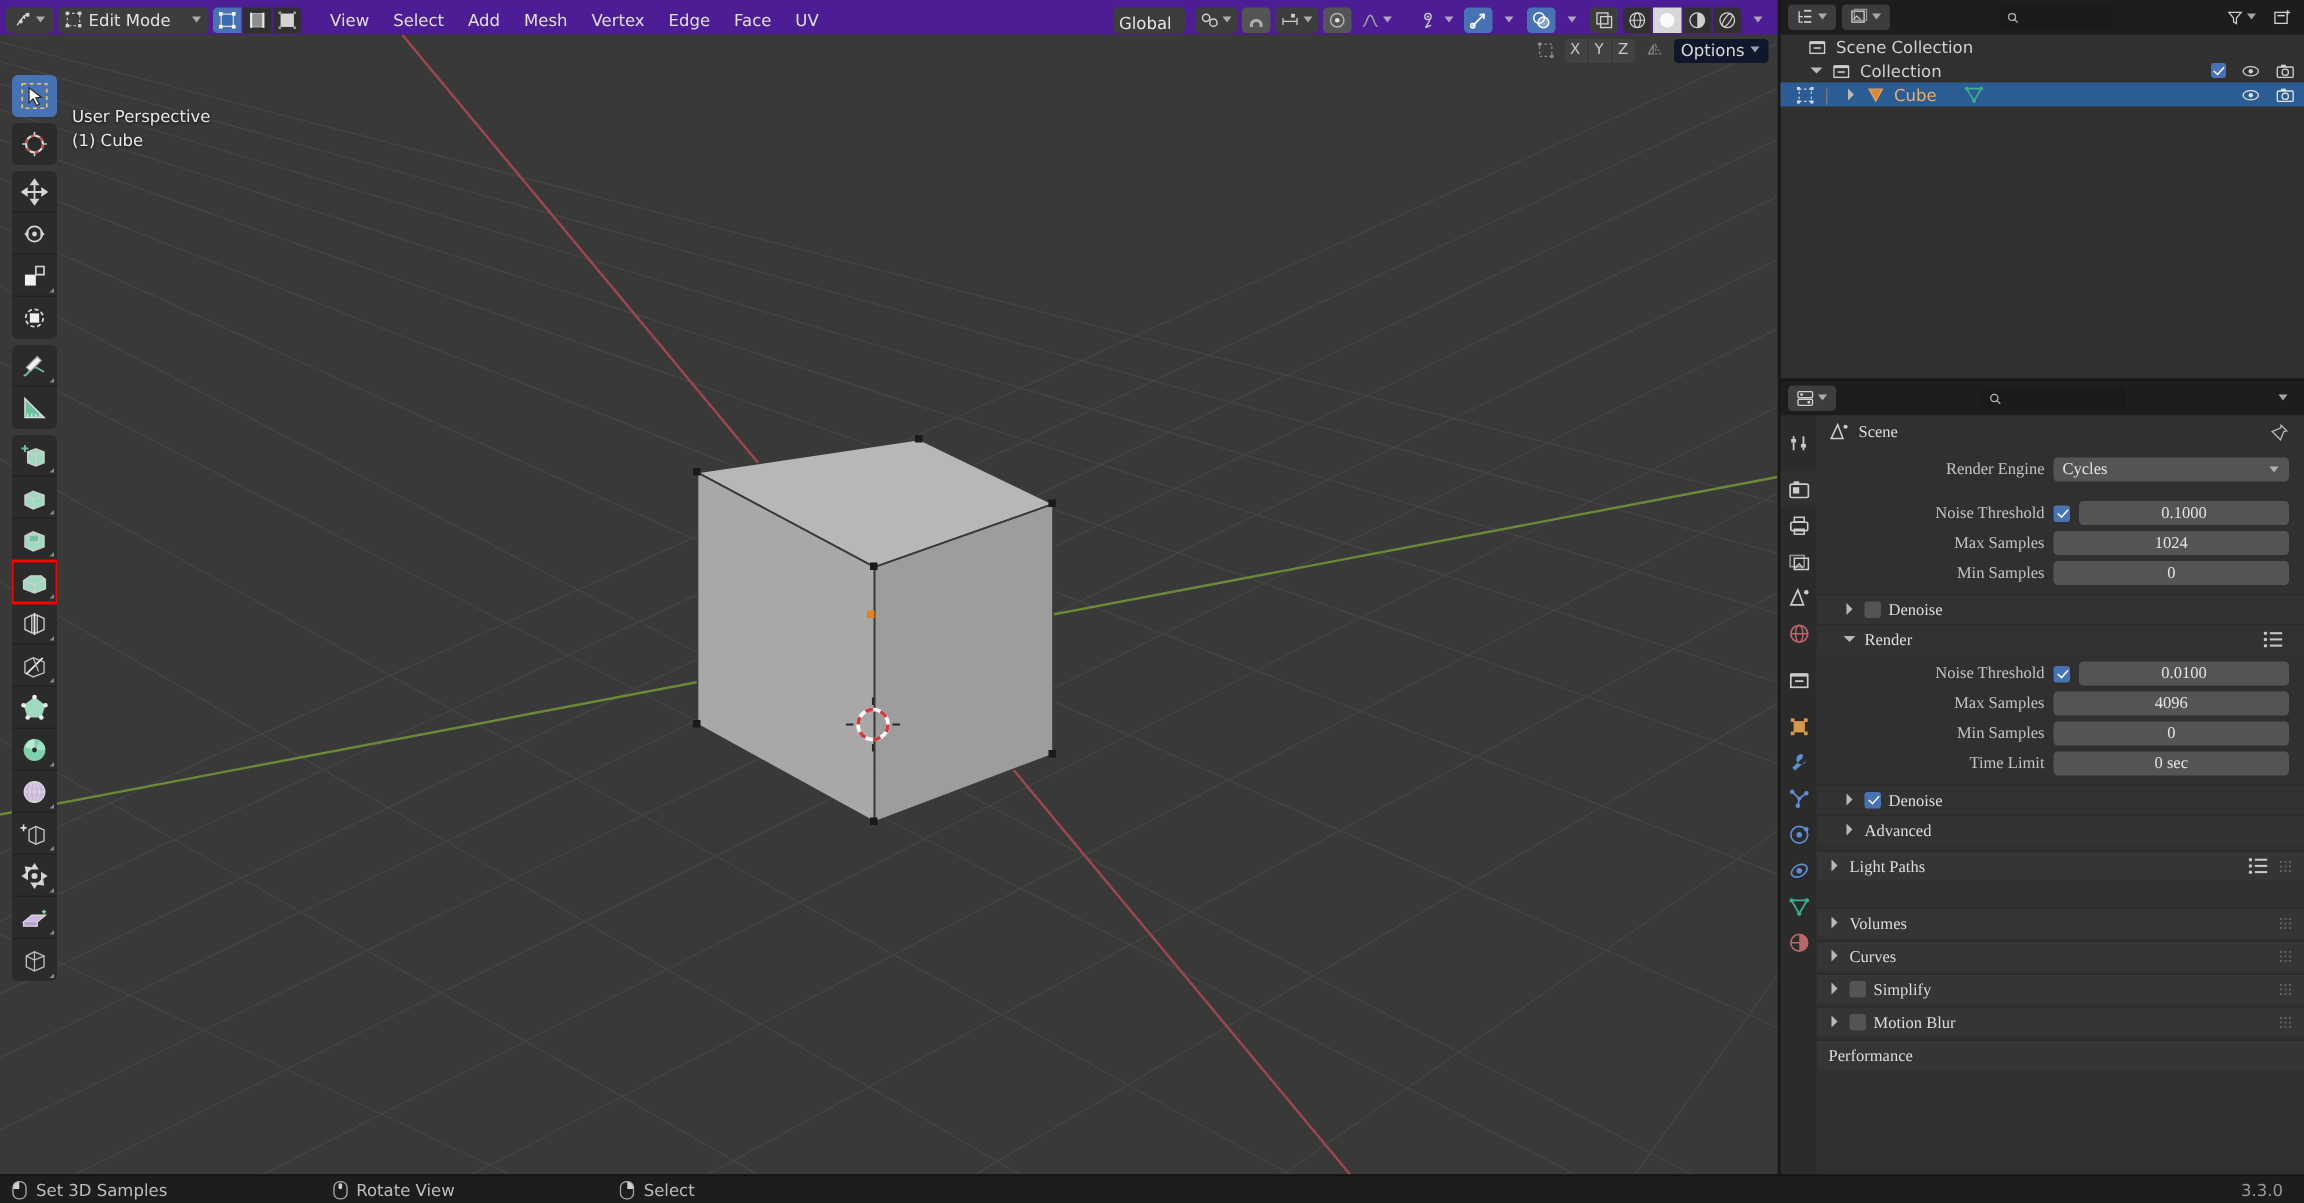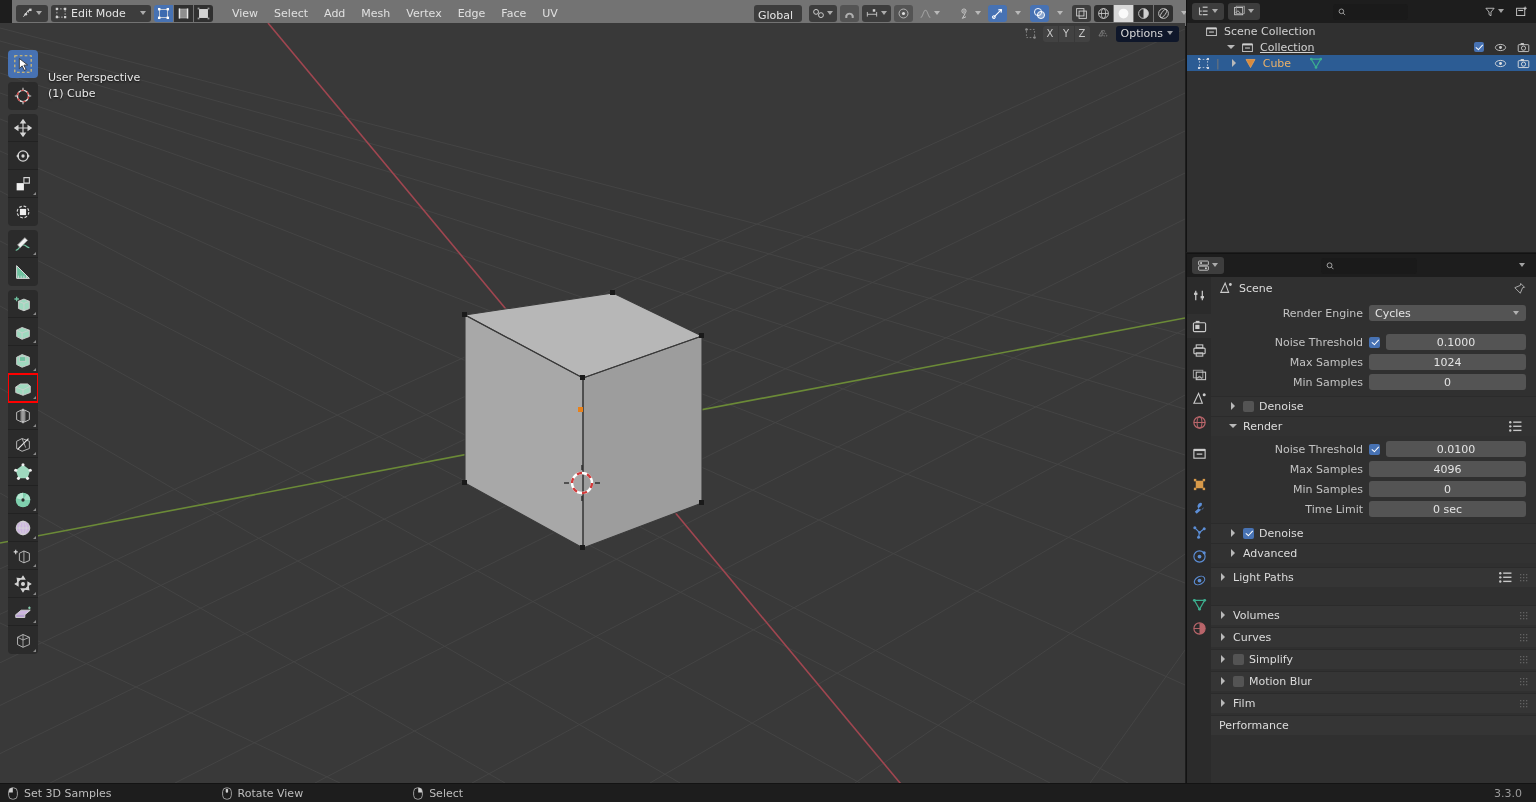--- a/index.html
+++ b/index.html
@@ -16,22 +16,22 @@
   .chev { width: 7px; height: 7px; position: relative; flex: none; opacity: .75; }
   .chev::after {
     content: ""; position: absolute; left: 0; top: 1px;
     border-left: 3.5px solid transparent; border-right: 3.5px solid transparent;
     border-top: 4px solid #d0d0d0;
   }
   .sep { width: 1px; }
 
   
   .topbar {
-    position: absolute; left: 12px; top: 0; width: 1185px; height: 23px;
-    background: #737373; display: flex; align-items: center; gap: 3px;
+    position: absolute; left: 0; top: 0; width: 1185px; height: 23px;
+    background: #4c1d95; display: flex; align-items: center; gap: 3px;
     padding: 13px 4px; border-bottom: 1px solid #131313;
   }
   .editor-type {
     width: 32px; height: 17px; background: #3d3d3d; border-radius: 3px;
     display: flex; align-items: center; justify-content: center; gap: 2px; cursor: pointer;
   }
   .mode-select {
     width: 100px; height: 17px; background: #3d3d3d; border-radius: 3px;
     display: flex; align-items: center; padding: 0 4px 0 4px; gap: 4px; cursor: pointer;
   }
@@ -153,21 +153,21 @@
 
   
   .properties {
     position: absolute; left: 1186px; top: 253px; width: 350px; height: 530px;
     background: #303030; border-left: 1px solid #131313; border-top: 1px solid #131313;
   }
   .props-header {
     height: 23px; background: #1d1d1d; display: flex; align-items: center;
     padding: 0 5px; gap: 5px;
   }
-  .props-body { display: flex; height: 507px; }
+  .props-body { display: flex; height: 507px; font-family: Liberation Serif, serif; }
   .props-tabs {
     width: 24px; background: #2b2b2b; display: flex; flex-direction: column;
     align-items: center; padding-top: 6px; gap: 0;
   }
   .ptab {
     width: 24px; height: 24px; display: flex; align-items: center;
     justify-content: center; cursor: pointer; position: relative;
   }
   .ptab.active { background: #303030; }
   .ptab.gap { margin-top: 7px; }
@@ -762,21 +762,21 @@
 
     <div class="out-row" style="padding-left:18px;">
       <svg width="13" height="13" viewBox="0 0 16 16" style="margin-right:6px;">
         <rect x="2" y="4" width="12" height="9" fill="none" stroke="#cfcfcf" stroke-width="1.1"></rect>
         <rect x="2" y="3" width="12" height="2.4" fill="#cfcfcf"></rect>
         <rect x="5" y="8" width="6" height="1.3" fill="#cfcfcf"></rect>
       </svg>
       <span>Scene Collection</span>
     </div>
 
-    <div class="out-row" style="padding-left:40px;text-decoration:underline;">
+    <div class="out-row" style="padding-left:20px;">
       <span class="tri down" style="margin-right:5px;"></span>
       <svg width="13" height="13" viewBox="0 0 16 16" style="margin-right:6px;">
         <rect x="2" y="4" width="12" height="9" fill="none" stroke="#cfcfcf" stroke-width="1.1"></rect>
         <rect x="2" y="3" width="12" height="2.4" fill="#cfcfcf"></rect>
         <rect x="5" y="8" width="6" height="1.3" fill="#cfcfcf"></rect>
       </svg>
       <span>Collection</span>
       <span class="right-icons">
         <span class="cbox on" style="width:10px;height:10px;"></span>
         <svg width="13" height="13" viewBox="0 0 16 16">
@@ -1173,39 +1173,20 @@
                   <rect x="3" y="3" width="1.3" height="1.3"></rect>
                   <rect x="6" y="3" width="1.3" height="1.3"></rect>
                   <rect x="0" y="6" width="1.3" height="1.3"></rect>
                   <rect x="3" y="6" width="1.3" height="1.3"></rect>
                   <rect x="6" y="6" width="1.3" height="1.3"></rect>
                 </g>
               </svg>
           </span>
         </div>
 
-        <div class="panel-head" style="margin-top:2px;">
-          <span class="tri right"></span>
-          <span>Film</span>
-          <span class="dots">
-            <svg width="9" height="8" viewBox="0 0 9 8">
-                <g fill="#9a9a9a">
-                  <rect x="0" y="0" width="1.3" height="1.3"></rect>
-                  <rect x="3" y="0" width="1.3" height="1.3"></rect>
-                  <rect x="6" y="0" width="1.3" height="1.3"></rect>
-                  <rect x="0" y="3" width="1.3" height="1.3"></rect>
-                  <rect x="3" y="3" width="1.3" height="1.3"></rect>
-                  <rect x="6" y="3" width="1.3" height="1.3"></rect>
-                  <rect x="0" y="6" width="1.3" height="1.3"></rect>
-                  <rect x="3" y="6" width="1.3" height="1.3"></rect>
-                  <rect x="6" y="6" width="1.3" height="1.3"></rect>
-                </g>
-              </svg>
-          </span>
-        </div>
 
         <div class="panel-head" style="margin-top:2px;">
 
           <span>Performance</span>
 
         </div>
       </div>
     </div>
   </div>
 

